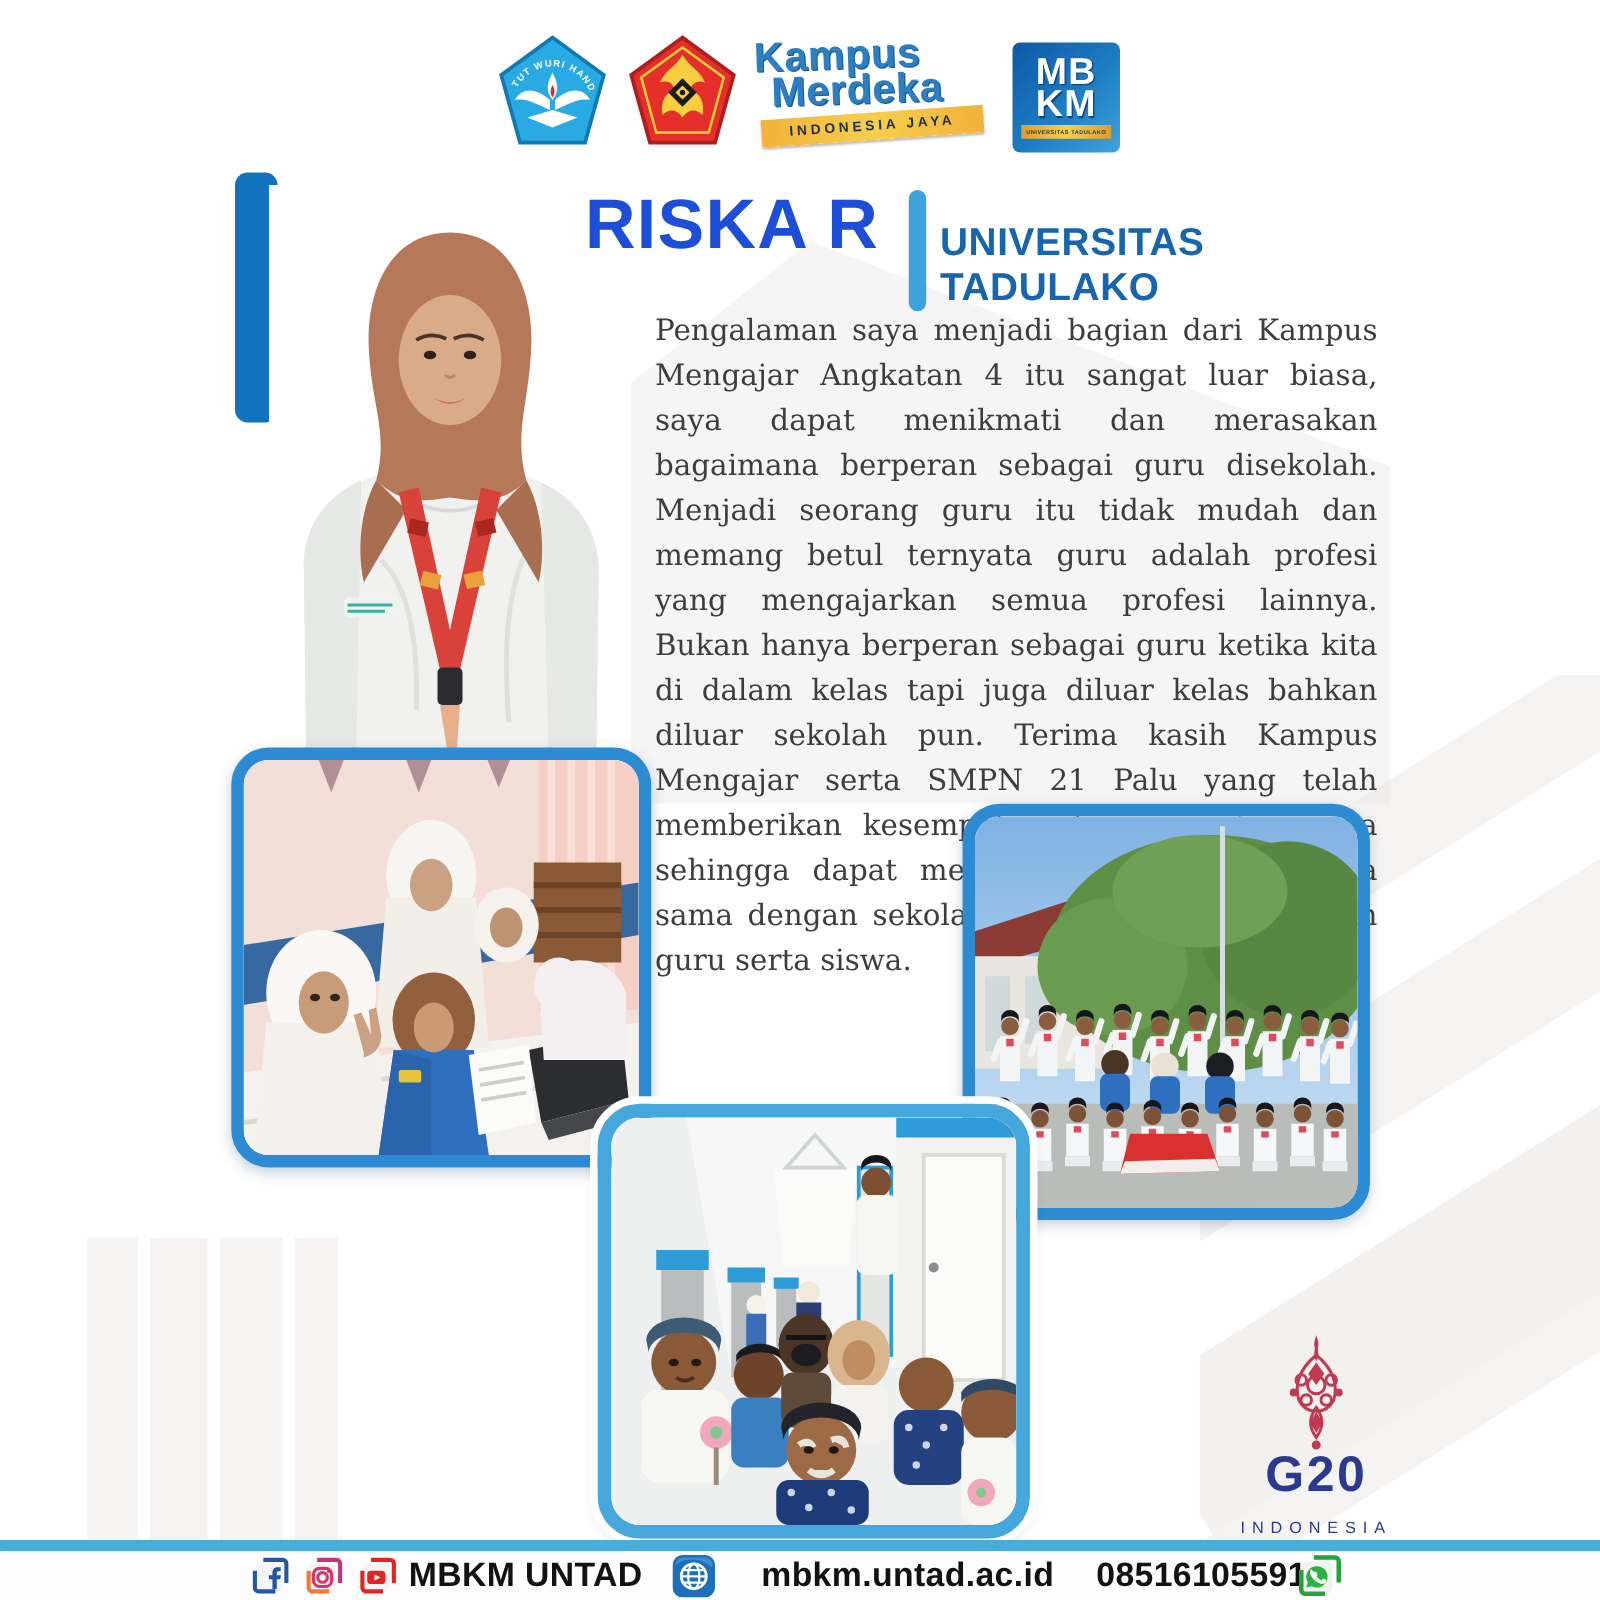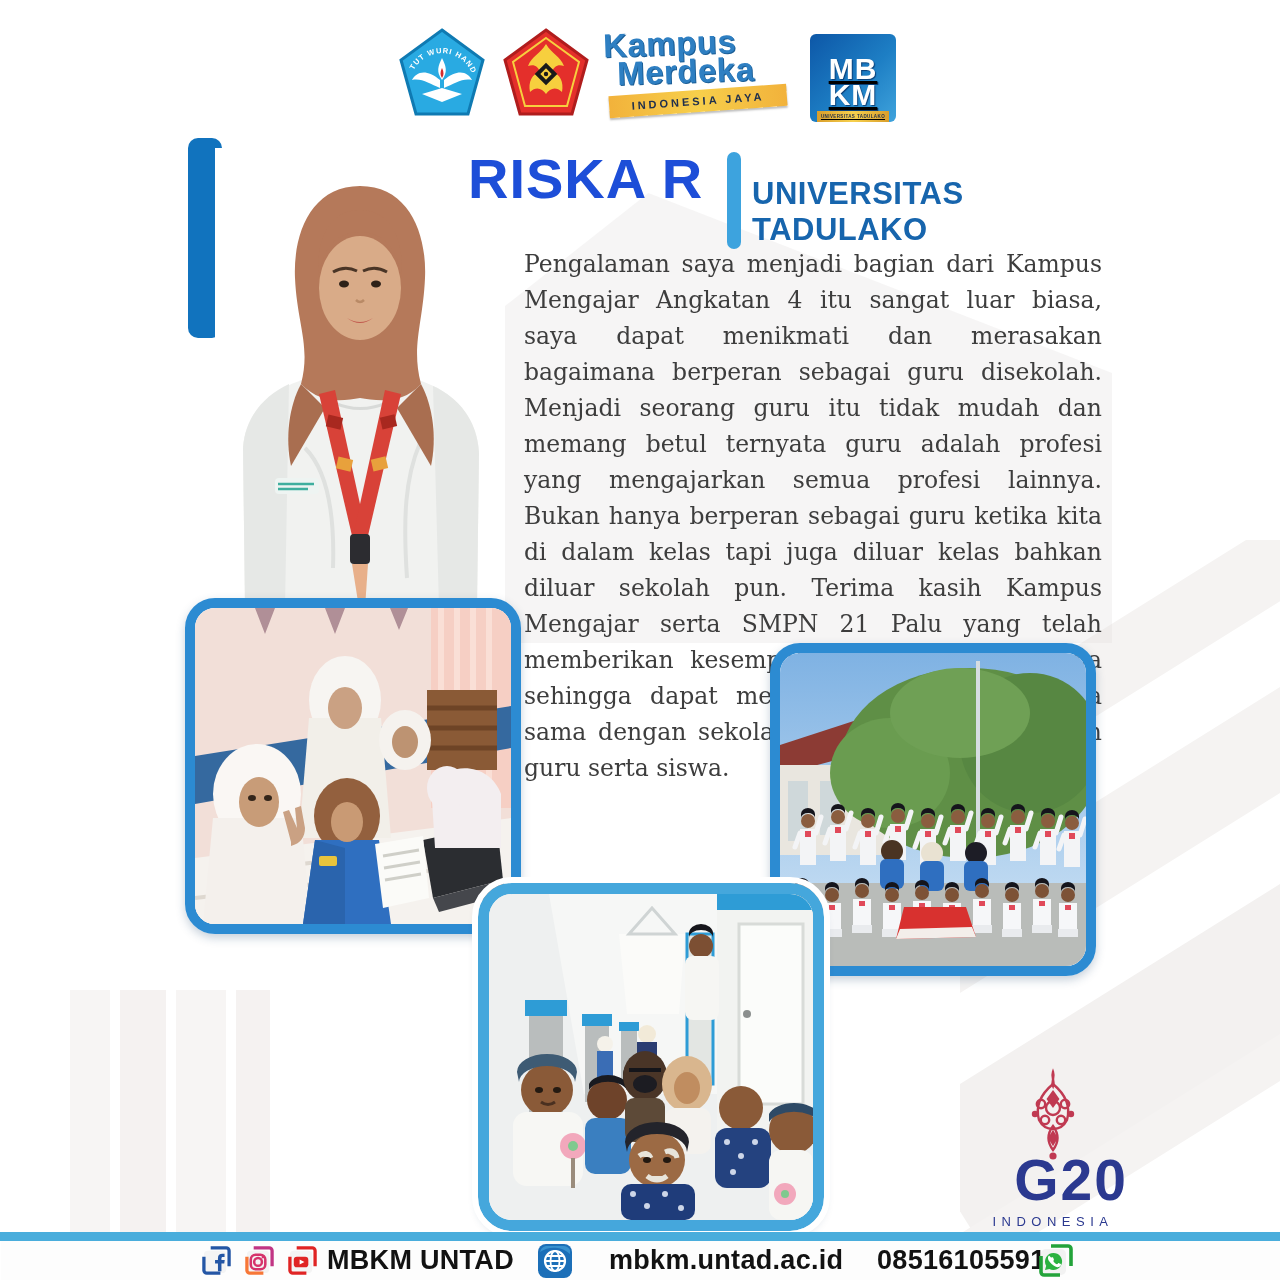--- a/index.html
+++ b/index.html
@@ -20,21 +20,21 @@
   #logo-km { left:603px; top:28px; width:190px; height:94px; }
   #logo-km .l1, #logo-km .l2 { font-weight:bold; color:#2e7fc2; letter-spacing:0.5px;
      font-size:33px; line-height:30px; text-shadow:1px 1px 0 #1b5e96; transform:rotate(-2deg); }
   #logo-km .l2 { margin-left:14px; margin-top:-2px; }
   #logo-km .banner { position:absolute; left:6px; top:62px; width:178px; height:22px;
      background:linear-gradient(90deg,#f2b23b,#f7cf4b,#f2b23b); transform:rotate(-4deg);
      display:flex; align-items:center; justify-content:center; box-shadow:0 2px 2px rgba(0,0,0,0.25);}
   #logo-km .banner span { font-size:11px; font-weight:bold; letter-spacing:3px; color:#20304d; }
   #logo-mbkm { left:810px; top:34px; width:86px; height:88px; border-radius:6px;
      background:linear-gradient(135deg,#0d57a7 0%,#1d7ec4 55%,#3fa3dc 100%);
-     display:flex; flex-direction:column; align-items:center; justify-content:flex-end;text-decoration:underline; }
+     display:flex; flex-direction:column; align-items:center; justify-content:center; }
   #logo-mbkm .row { color:#fff; font-weight:bold; font-size:30px; line-height:26px; letter-spacing:1px;
      text-shadow:1px 1px 1px #0a3f77; }
   #logo-mbkm .banner { margin-top:3px; width:72px; height:11px; background:linear-gradient(90deg,#d99e2b,#f7d14e,#d99e2b);
      display:flex; align-items:center; justify-content:center; }
   #logo-mbkm .banner span { font-size:4.5px; font-weight:bold; color:#1e2c49; letter-spacing:0.4px; }
 
   
   #left-bar { left:188px; top:138px; width:34px; height:200px; background:#1173be; border-radius:10px; }
   #portrait { left:215px; top:148px; width:290px; height:460px; }
   #profile-name { left:468px; top:146px; width:260px; font-size:56px; font-weight:bold; color:#1d4ed8; letter-spacing:1px; }
@@ -47,21 +47,21 @@
   
   .photo { overflow:hidden; box-shadow:0 4px 10px rgba(30,70,110,0.25); }
   #photo-classroom { left:185px; top:598px; width:336px; height:336px; border:10px solid #2c8bd2; border-radius:30px; }
   #photo-flag { left:770px; top:643px; width:326px; height:333px; border:10px solid #2c8bd2; border-radius:30px; }
   #photo-corridor { left:478px; top:883px; width:346px; height:348px; border:11px solid #45a7dc; border-radius:34px; outline:6px solid #ffffff; }
   .photo svg { display:block; width:100%; height:100%; }
 
   
   #g20 { left:978px; top:1068px; width:150px; height:162px; text-align:center; color:#2b3990; }
   #g20 .mark { height:92px; display:flex; justify-content:center; }
-  #g20 .g20t { font-size:57px; font-weight:bold; letter-spacing:2px; line-height:40px;text-align:right; }
+  #g20 .g20t { font-size:40px; font-weight:bold; letter-spacing:2px; line-height:40px; }
   #g20 .country { font-size:13px; letter-spacing:5.5px; margin-top:14px; }
   #g20 .year { font-size:15px; font-weight:bold; letter-spacing:6px; text-align:center; padding-left:22px;margin-top:44px; }
 
   
   #footer-line { left:0; top:1232px; width:1280px; height:9px; background:#49addc; }
   #footer { left:1px; top:1241px; width:1280px; height:39px; background:#fdfdfd; }
   .f-item { position:absolute; top:0; height:39px; display:flex; align-items:center; }
   .f-text { font-weight:bold; color:#121212; font-size:27px; letter-spacing:0.3px; }
   .sicon { width:31px; height:31px; position:relative; }
   #f-social { left:200px; gap:12px; }

